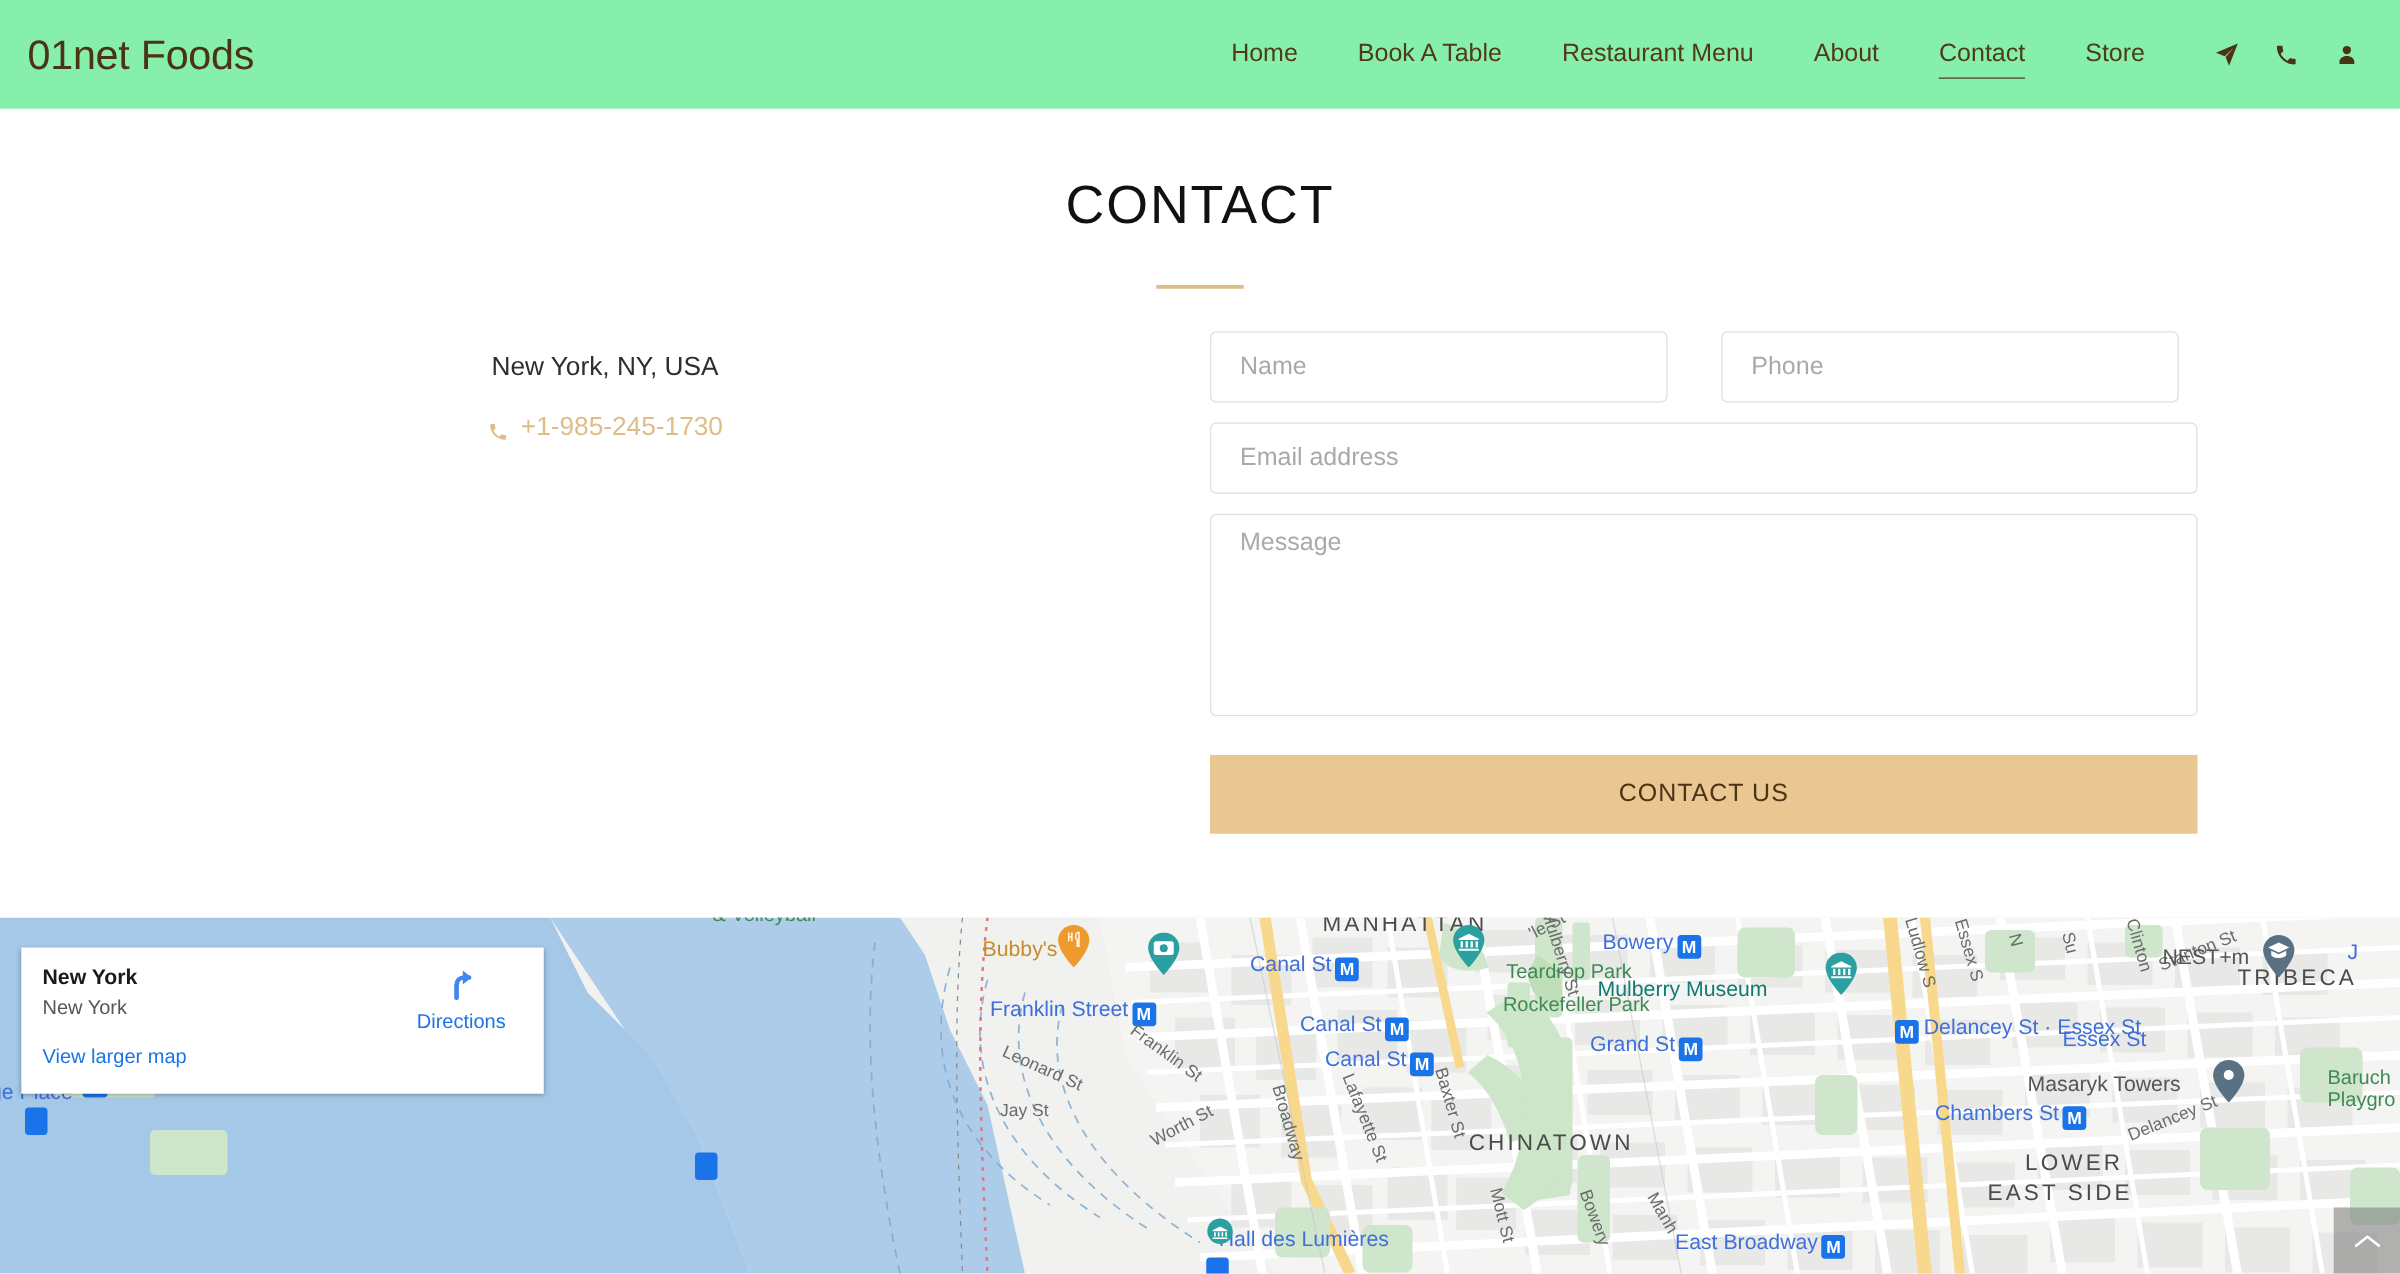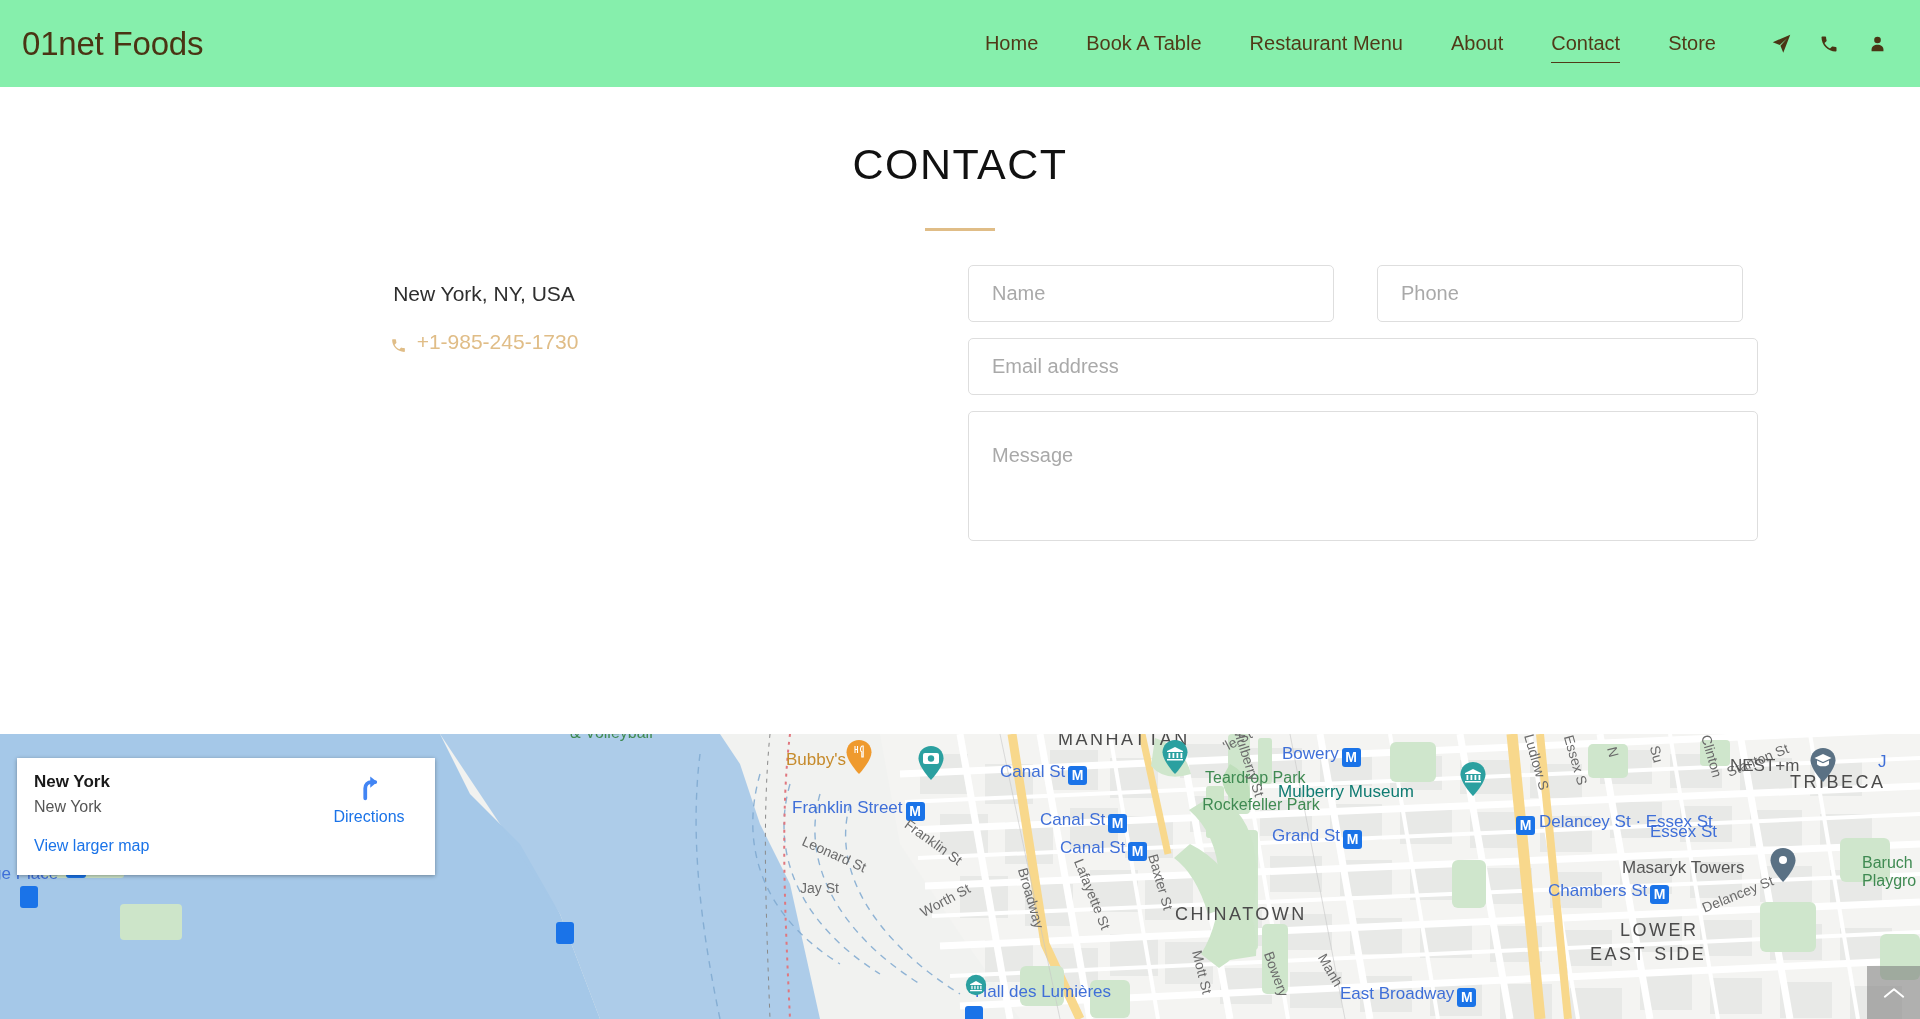--- a/index.html
+++ b/index.html
@@ -130,22 +130,22 @@
     padding: 0 23px;
     font-size: 20px;
     font-family: "Liberation Sans", sans-serif;
     color: #444;
     background: #fff;
     outline: none;
   }
   .field::placeholder { color: #a9a9a9; }
   .field.half { width: 366px; }
   textarea.field {
-    height: 130px;
-    padding-top: 29px;
+    height: 162px;
+    padding-top: 8px;
     resize: none;
     line-height: 1.4;
   }
   .submit-btn {
     width: 100%;
     height: 63px;
     background: #e9c692;
     border: none;
     color: #4a3414;
     font-size: 20px;
@@ -312,20 +312,21 @@
       <div class="form-row">
         <input class="field half" type="text" placeholder="Name" style="">
         <input class="field half" type="text" placeholder="Phone" style="">
       </div>
       <div class="form-row">
         <input class="field" type="text" placeholder="Email address" style="">
       </div>
       <div class="form-row">
         <textarea class="field" placeholder="Message" style=""></textarea>
       </div>
+      <button class="submit-btn" type="submit">CONTACT US</button>
     </form>
   </div>
 </main>
 
 <section class="map">
 
   <svg class="map-bg" viewBox="0 0 1920 285" preserveAspectRatio="none">
     <rect x="0" y="0" width="1920" height="285" fill="#f1f2f0"></rect>
 
     <path d="M0 0 L440 0 L470 60 L520 110 L560 180 L600 285 L0 285 Z" fill="#a5c8e8"></path>

